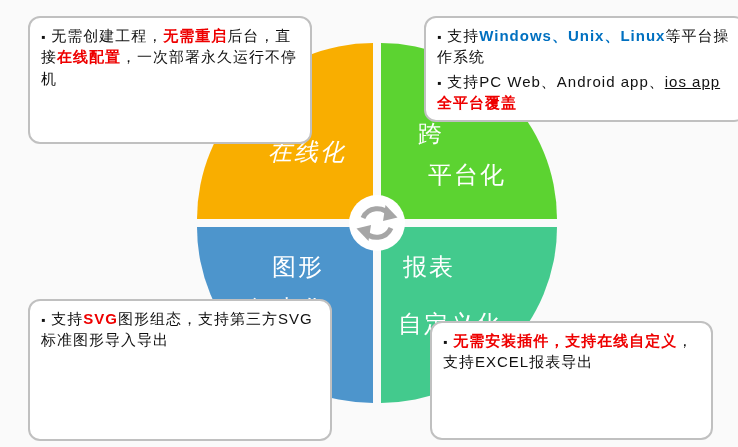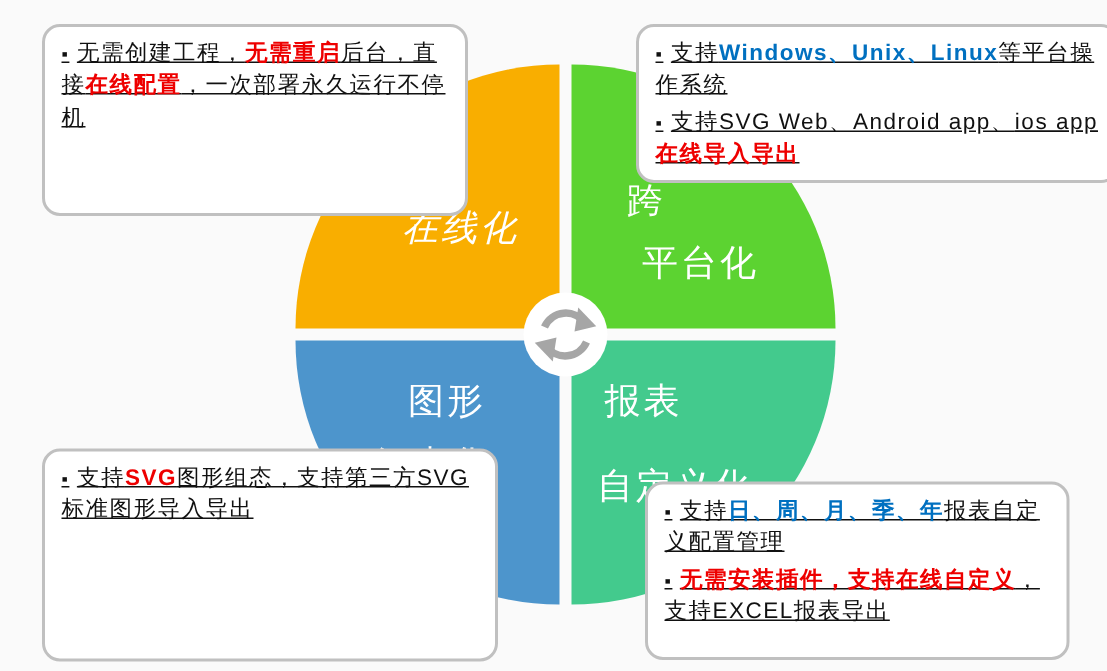--- a/index.html
+++ b/index.html
@@ -38,21 +38,21 @@
   }
   .arrow-stroke { stroke:var(--arrow-gray,#A6A6A6); }
   .arrow-fill   { fill:var(--arrow-gray,#A6A6A6); }
 
   
   .callout {
     position:absolute; background:#fff;
     border:2px solid var(--box-border,#C0C0C0);
     border-radius:12px; padding:7px 11px;
     font-size:15px; line-height:1.42; letter-spacing:1px;
-    z-index:5; box-sizing:border-box;text-decoration:underline;
+    z-index:5; box-sizing:border-box;
   }
   #box-tl { left:28px;  top:16px;  width:284px; min-height:128px; }
   #box-tr { left:424px; top:16px;  width:322px; min-height:104px; }
   #box-bl { left:28px;  top:299px; width:304px; min-height:142px; }
   #box-br { left:430px; top:321px; width:283px; min-height:119px; }
 
   .bullet + .bullet { margin-top:3px; }
   .marker { font-size:12px; margin-right:5px; }
 
   .seg-n { color:#111; }
@@ -92,32 +92,29 @@
     <div class="bullet">
       <span class="marker">▪</span><span class="segs"><span class="seg-n">无需创建工程，</span><span class="seg-r">无需重启</span><span class="seg-n">后台，直接</span><span class="seg-r">在线配置</span><span class="seg-n">，一次部署永久运行不停机</span></span>
     </div>
   </div>
 
   <div class="callout" id="box-tr">
     <div class="bullet">
       <span class="marker">▪</span><span class="segs"><span class="seg-n">支持</span><span class="seg-b">Windows、Unix、Linux</span><span class="seg-n">等平台操作系统</span></span>
     </div>
     <div class="bullet">
-      <span class="marker">▪</span><span class="segs"><span class="seg-n">支持SVG Web、Android app、</span><span class="seg-u">ios app</span><span class="seg-r">在线导入导出</span></span>
+      <span class="marker">▪</span><span class="segs"><span class="seg-n">支持PC Web、Android app、</span><span class="seg-u">ios app</span><span class="seg-r">全平台覆盖</span></span>
     </div>
   </div>
 
   <div class="callout" id="box-bl">
     <div class="bullet">
       <span class="marker">▪</span><span class="segs"><span class="seg-n">支持</span><span class="seg-r">SVG</span><span class="seg-n">图形组态，支持第三方SVG标准图形导入导出</span></span>
     </div>
   </div>
 
   <div class="callout" id="box-br">
     <div class="bullet">
-      <span class="marker">▪</span><span class="segs"><span class="seg-n">支持</span><span class="seg-b">日、周、月、季、年</span><span class="seg-n">报表自定义配置管理</span></span>
-    </div>
-    <div class="bullet">
       <span class="marker">▪</span><span class="segs"><span class="seg-r">无需安装插件，支持在线自定义</span><span class="seg-n">，支持EXCEL报表导出</span></span>
     </div>
   </div>
 
 </div>
 
 </body></html>

